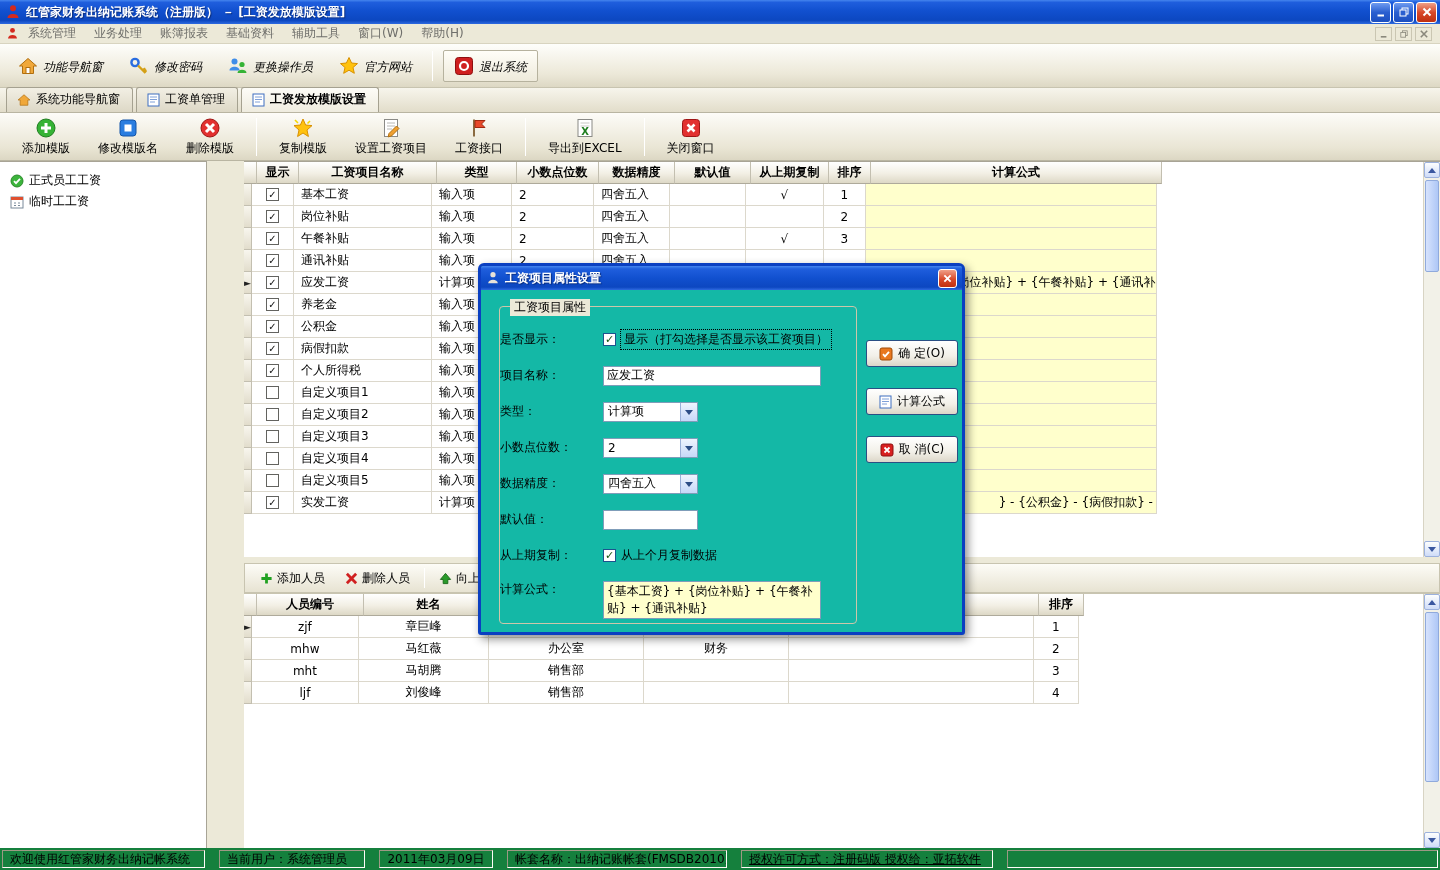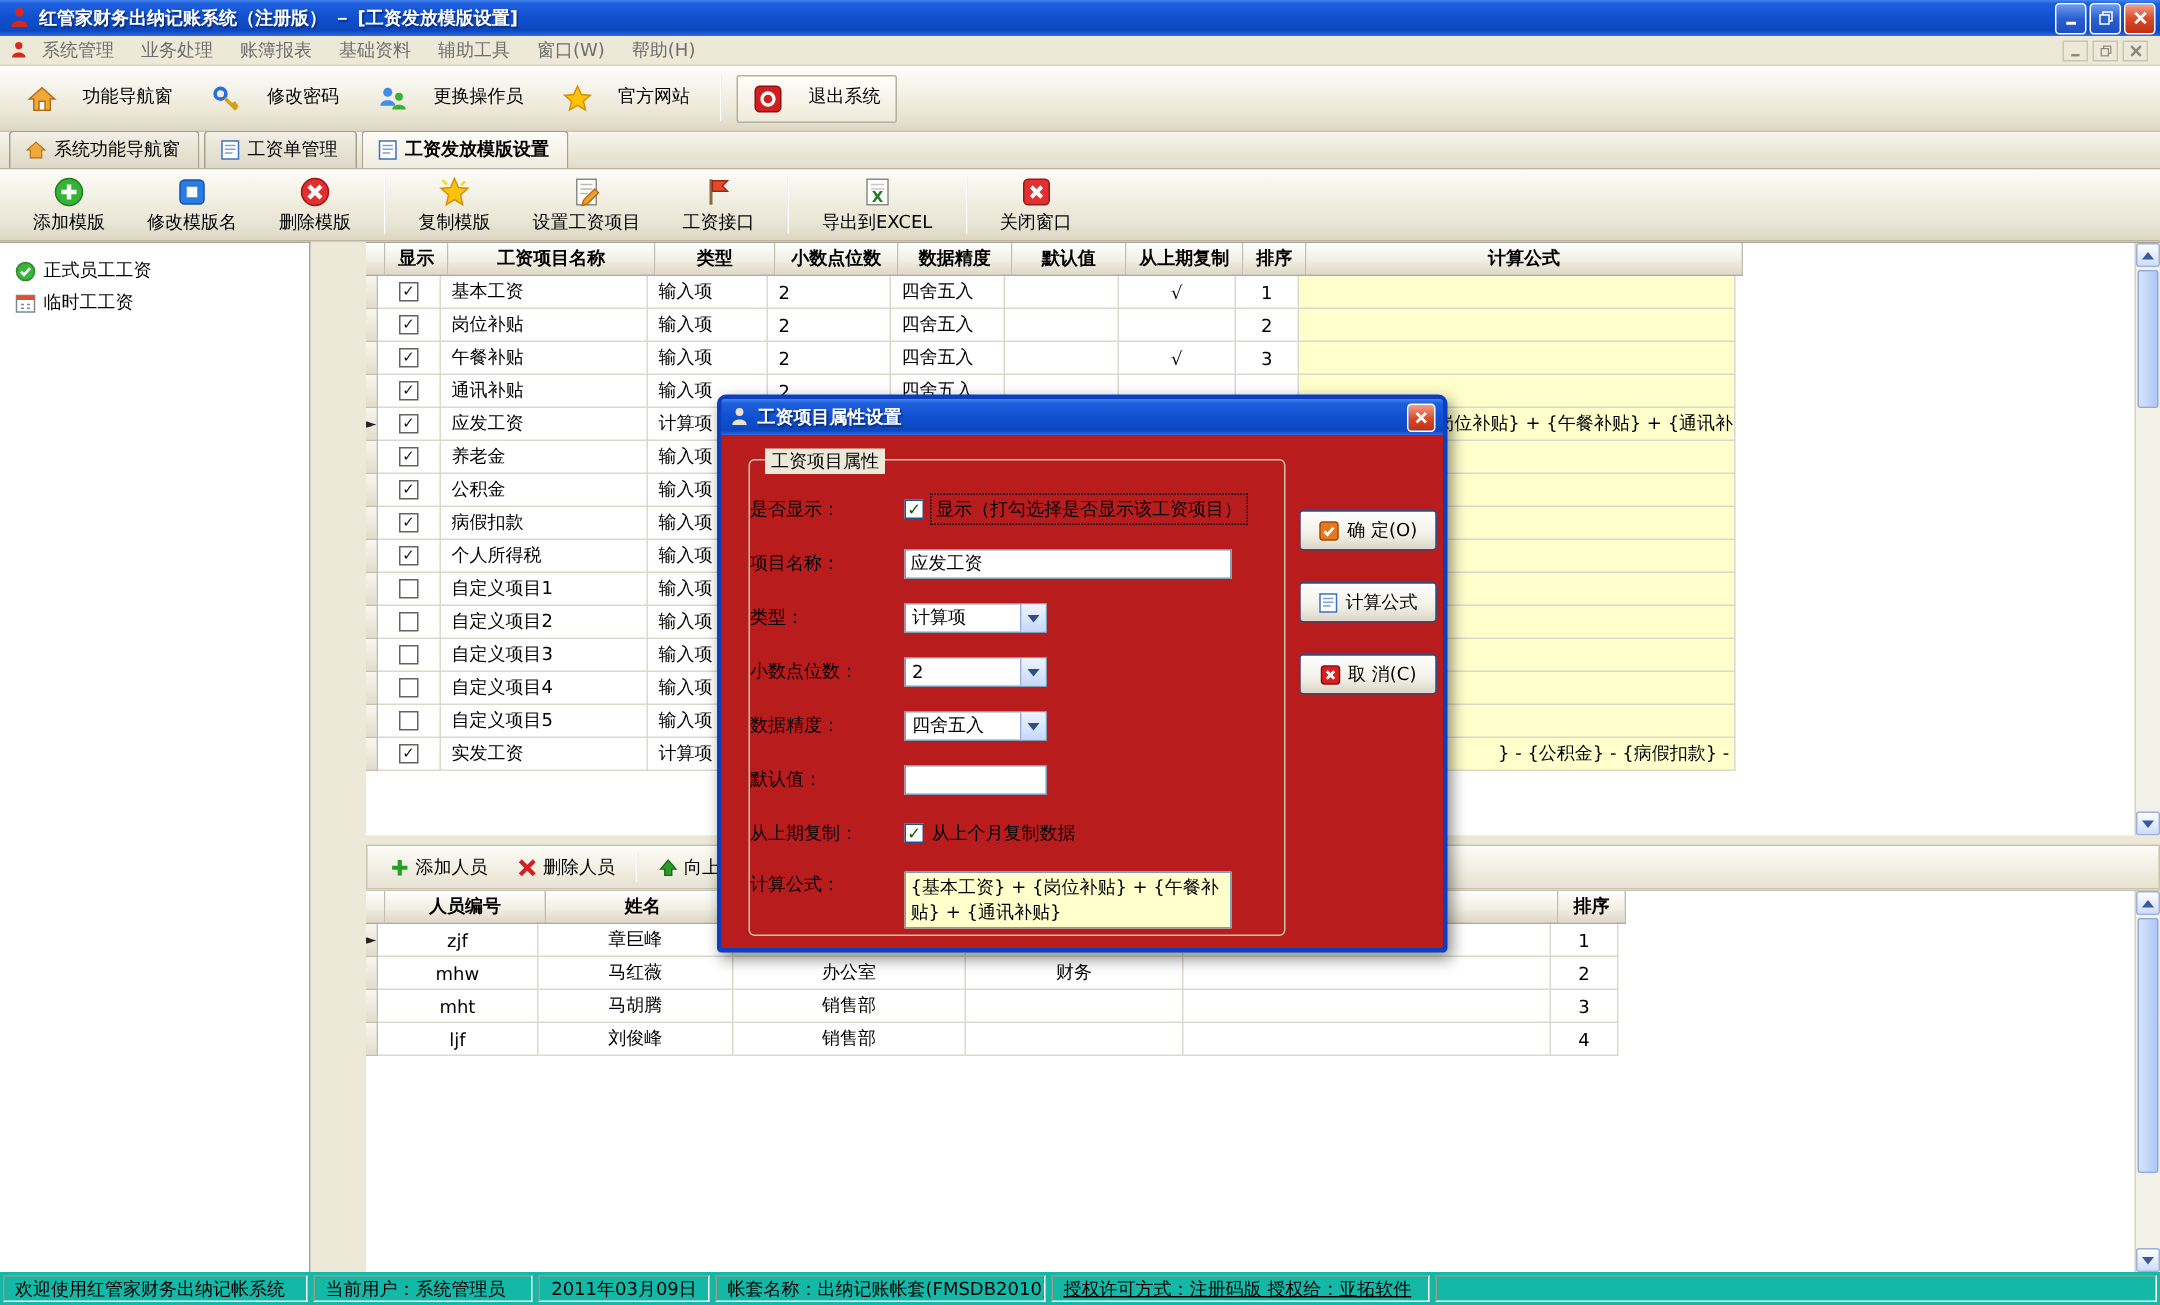--- a/index.html
+++ b/index.html
@@ -16,21 +16,21 @@
 
 
 .menubar{height:20px;background:#ece9d8;border-bottom:1px solid #d8d4c0;display:flex;align-items:center;padding:0 4px;}
 .menu-items{display:flex;align-items:center;}
 .menu-item{padding:2px 9px;color:#6f6f6b;white-space:nowrap;}
 .mdi-btns{margin-left:auto;display:flex;gap:3px;padding-right:4px;}
 .mdi-btn{width:17px;height:14px;display:flex;align-items:center;justify-content:center;border:1px solid #cac6b2;background:#ece9d8;}
 
 
 .toolbar1{height:44px;background:linear-gradient(180deg,#fefefb,#ece8d8 70%,#ddd8c4);border-bottom:1px solid #c8c4b0;display:flex;align-items:center;padding:0 8px;gap:6px;}
-.tb1-btn{display:flex;align-items:flex-start;gap:17px;padding:5px 10px;white-space:nowrap;}
+.tb1-btn{display:flex;align-items:flex-end;gap:5px;padding:5px 10px;white-space:nowrap;font-style:italic;}
 .tb1-sep{width:1px;height:30px;background:#c2beab;border-right:1px solid #fff;margin:0 4px;}
 .tb1-btn.exit{border:1px solid #b6b29e;border-radius:2px;background:linear-gradient(180deg,#fffef8,#eeeadb);}
 
 
 .tabbar{height:25px;background:linear-gradient(180deg,#f7f5ec,#e2ddca);display:flex;align-items:flex-end;padding:2px 4px 0 6px;gap:3px;border-bottom:1px solid #b9b5a2;}
 .tab{display:flex;align-items:center;gap:5px;padding:3px 12px 4px 10px;border:1px solid #a5a190;border-bottom:none;border-radius:3px 3px 0 0;background:linear-gradient(180deg,#f2efe4,#ddd8c6);white-space:nowrap;}
 .tab.active{background:linear-gradient(180deg,#fdfcf7,#efecdf);font-weight:bold;}
 
 
 .toolbar2{height:48px;background:linear-gradient(180deg,#fdfcf8,#e9e5d4 75%,#dcd7c3);border-bottom:1px solid #b9b5a2;display:flex;align-items:center;padding:0 10px;gap:4px;}
@@ -69,26 +69,26 @@
 .vscroll{width:17px;background:#f2f1e8;border-left:1px solid #d8d4c4;display:flex;flex-direction:column;flex-shrink:0;}
 .sb-btn{height:16px;background:linear-gradient(180deg,#fdfefe,#cfdcf8);border:1px solid #9cb1dd;border-radius:2px;display:flex;align-items:center;justify-content:center;}
 .sb-btn.up::after{content:"";border:4px solid transparent;border-bottom:5px solid #3a57a0;margin-top:-4px;}
 .sb-btn.down::after{content:"";border:4px solid transparent;border-top:5px solid #3a57a0;margin-bottom:-4px;}
 .sb-track{flex:1;position:relative;}
 .sb-thumb{position:absolute;left:1px;right:1px;background:linear-gradient(90deg,#d7e3fd,#aec7f6);border:1px solid #90aadc;border-radius:2px;}
 .thumb-top{top:2px;height:92px;}
 .thumb-big{top:2px;height:170px;}
 
 
-.statusbar{height:22px;background:#14b8a6;display:flex;align-items:stretch;padding:2px;gap:4px;}
+.statusbar{height:22px;background:#15803d;display:flex;align-items:stretch;padding:2px;gap:14px;}
 .sb-panel{border:1px solid;border-color:#9d9884 #fdfcf8 #fdfcf8 #9d9884;display:flex;align-items:center;padding:0 7px;white-space:nowrap;overflow:hidden;}
 .sp1{width:203px;}.sp2{width:146px;}.sp3{width:114px;justify-content:center;}.sp4{width:220px;}.sp5{width:252px;text-decoration:underline;}.sp6{flex:1;}
 
 
-.dialog{position:absolute;left:478px;top:263px;width:487px;height:372px;z-index:50;border:3px solid #0a3fc1;border-radius:6px 6px 3px 3px;background:#b91c1c;box-shadow:3px 4px 10px rgba(0,0,0,0.45);}
+.dialog{position:absolute;left:478px;top:263px;width:487px;height:372px;z-index:50;border:3px solid #0a3fc1;border-radius:6px 6px 3px 3px;background:#14b8a6;box-shadow:3px 4px 10px rgba(0,0,0,0.45);}
 .dlg-title{height:24px;background:linear-gradient(180deg,#4585ee 0%,#1f5edd 12%,#1150cf 50%,#0c47c0 88%,#2e6ae0 100%);display:flex;align-items:center;gap:5px;color:#fff;font-weight:bold;padding:0 5px;border-radius:2px 2px 0 0;text-shadow:1px 1px 1px #0a2c7a;}
 .dlg-close{margin-left:auto;width:19px;height:19px;border:1px solid #fff;border-radius:3px;background:linear-gradient(180deg,#f0a088,#d8492a 55%,#c03010);display:flex;align-items:center;justify-content:center;}
 .dlg-body{position:relative;height:calc(100% - 24px);}
 .dlg-group{position:absolute;left:18px;top:16px;width:358px;height:318px;border:1px solid #cdc6aa;border-radius:4px;}
 .dlg-group-title{position:absolute;top:-8px;left:10px;background:#ece9d8;padding:0 4px;white-space:nowrap;}
 .fields{padding-top:22px;}
 .frow{display:flex;align-items:center;margin-bottom:15px;min-height:21px;}
 .frow.last{margin-bottom:0;align-items:flex-start;}
 .flabel{width:103px;text-align:left;flex-shrink:0;white-space:nowrap;}
 .tb{height:20px;border:1px solid #7f9db9;background:#fff;padding:2px 3px;font:inherit;font-size:12px;}

